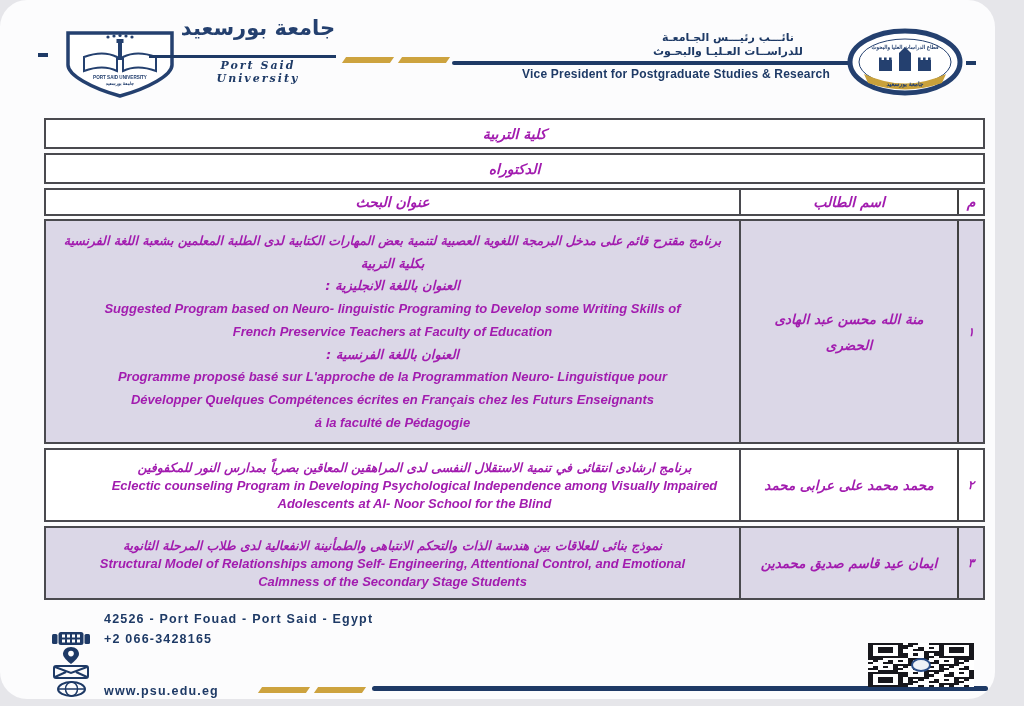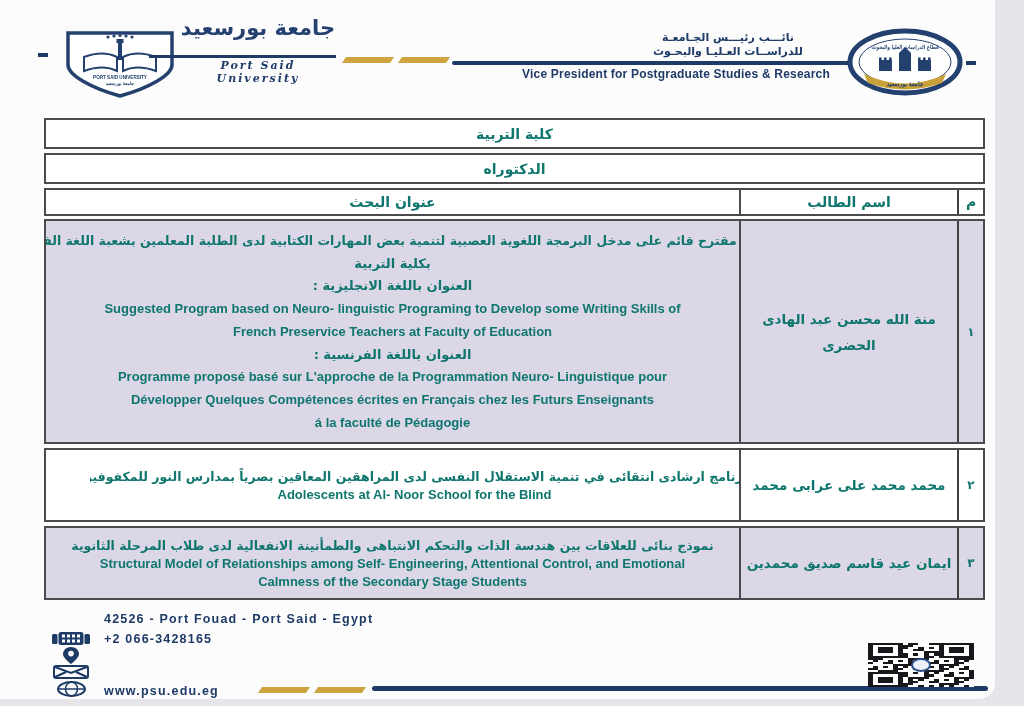--- a/index.html
+++ b/index.html
@@ -3,21 +3,21 @@
 <meta charset="utf-8">
 <style>
   html,body{margin:0;padding:0;}
   body{
     width:1024px;height:706px;overflow:hidden;
     background:#e6e6ea;
     font-family:"Liberation Sans",sans-serif;
   }
   .page{
     position:absolute;left:0;top:0;width:995px;height:699px;
-    background:#fcfcfd;border-bottom-right-radius:16px;
+    background:#fcfcfd;border-bottom-right-radius:16px;border-radius:27px;
   }
   .abs{position:absolute;}
   
   .navy{background:#1e3a66;}
   .dash-l{left:38px;top:53px;width:10px;height:4px;}
   .dash-r{left:966px;top:61px;width:10px;height:4px;}
   .seal-svg{left:58px;top:26px;width:124px;height:74px;}
   .callig{
     left:180px;top:16px;width:156px;text-align:center;
     font-family:"DejaVu Sans",sans-serif;font-weight:bold;font-size:21px;
@@ -46,21 +46,21 @@
   .oval-svg{left:846px;top:27px;width:118px;height:70px;}
   
   .tbl{left:44px;top:118px;width:941px;}
   .trow{
     display:flex;box-sizing:border-box;border:2px solid #4a4a4f;
     background:#fff;margin-bottom:4px;overflow:hidden;
   }
   .lav{background:#dbd7e7;}
   .cell{
     display:flex;flex-direction:column;align-items:center;justify-content:center;
-    box-sizing:border-box;color:#0f766e;font-weight:bold;overflow:hidden;
+    box-sizing:border-box;color:#a21caf;font-weight:bold;overflow:hidden;font-style:italic;
   }
   .c-title{flex:1;padding:2px 10px;}
   .c-student{width:220px;border-left:2px solid #4a4a4f;border-right:2px solid #404040;}
   .c-num{width:24px;font-family:"DejaVu Sans",sans-serif;font-size:12px;}
   .full{flex:1;}
   .banner{height:31px;}
   .thead{height:28px;margin-bottom:3px;}
   .r1{height:225px;}
   .r2{height:74px;margin-bottom:4px;padding-left:44px;}
   .r3{height:74px;margin-bottom:0;}
@@ -187,20 +187,21 @@
       <div class="cell c-student">
         <div class="stu">منة الله محسن عبد الهادى</div>
         <div class="stu">الحضرى</div>
       </div>
       <div class="cell c-num">١</div>
     </div>
 
     <div class="trow r2">
       <div class="cell c-title">
         <div class="ar">برنامج ارشادى انتقائى في تنمية الاستقلال النفسى لدى المراهقين المعاقين بصرياً بمدارس النور للمكفوفين</div>
+        <div class="en">Eclectic counseling Program in Developing Psychological Independence among Visually Impaired</div>
         <div class="en">Adolescents at Al- Noor School for the Blind</div>
       </div>
       <div class="cell c-student">
         <div class="stu">محمد محمد على عرابى محمد</div>
       </div>
       <div class="cell c-num">٢</div>
     </div>
 
     <div class="trow r3 lav">
       <div class="cell c-title">

